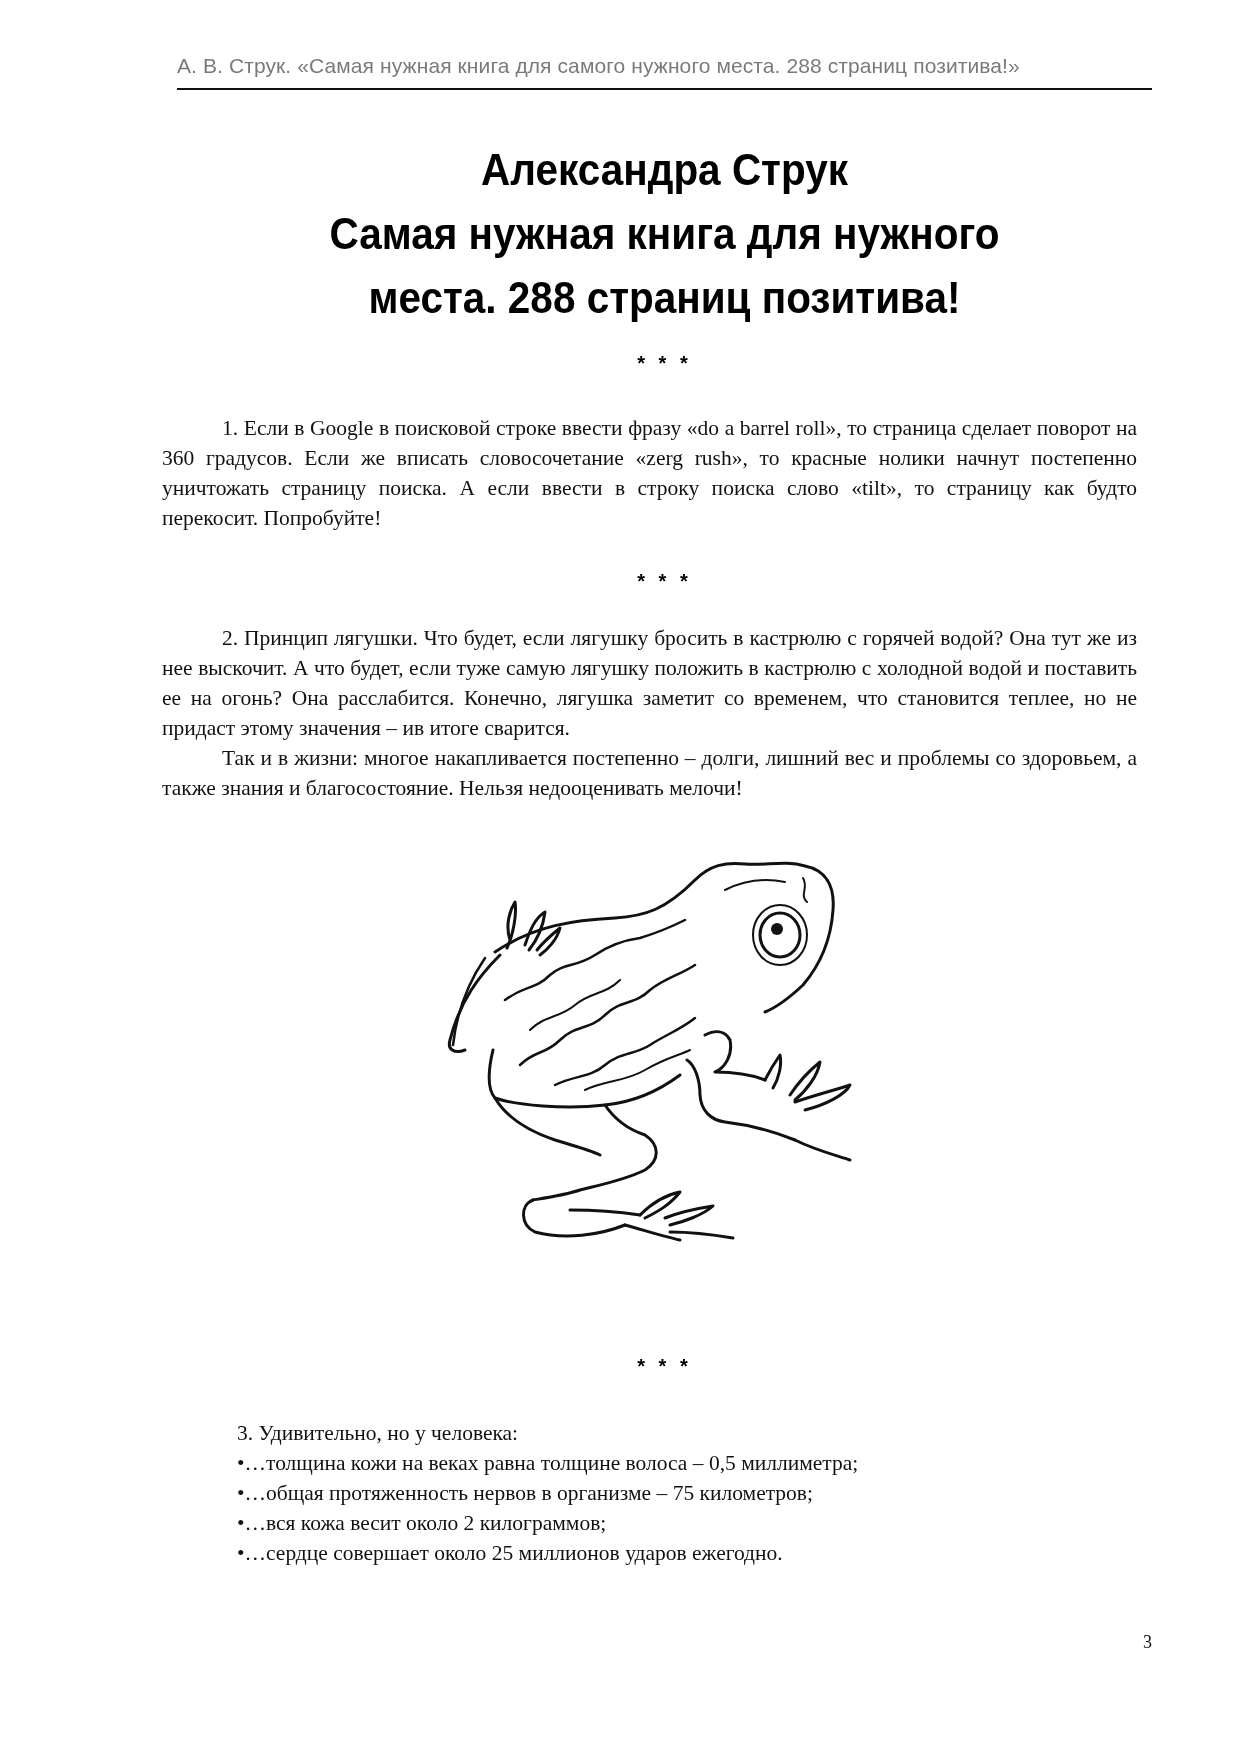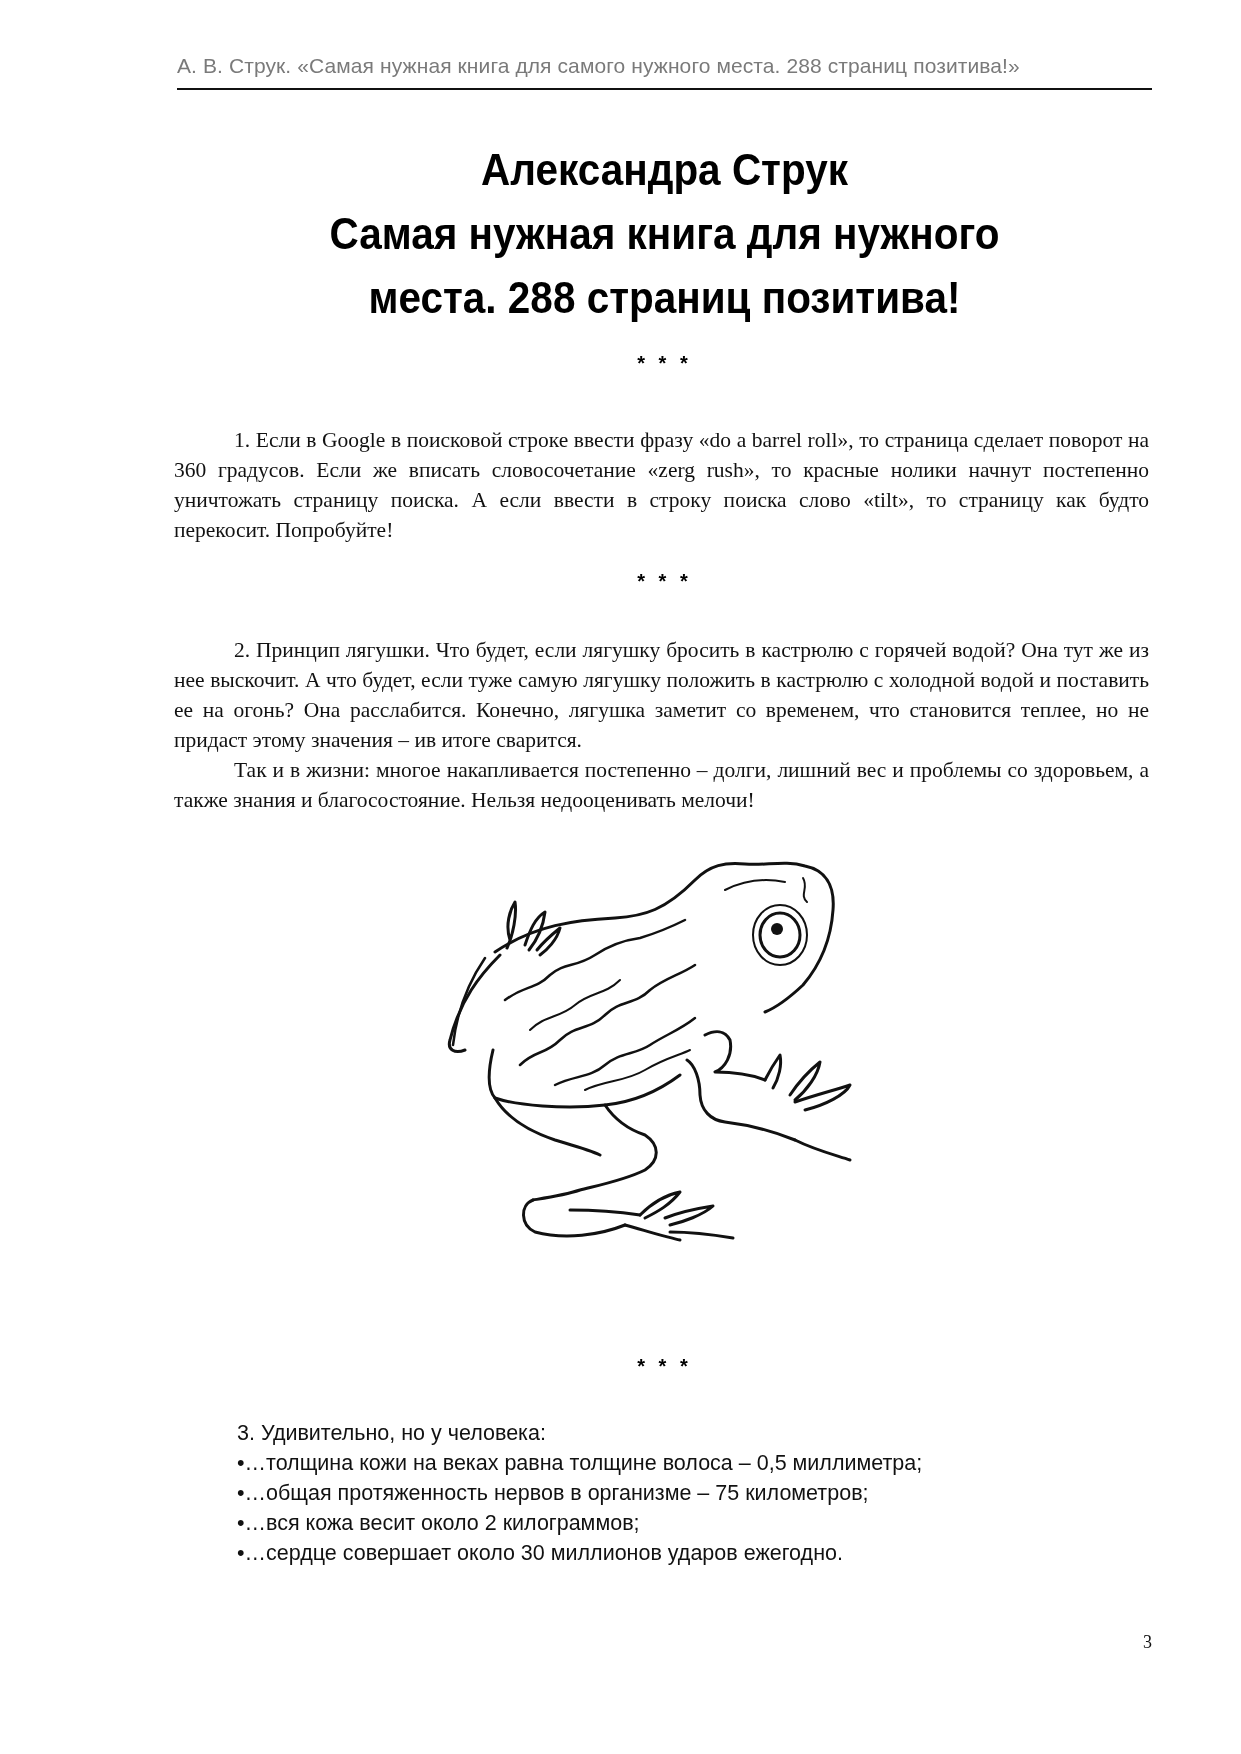--- a/index.html
+++ b/index.html
@@ -16,30 +16,29 @@
     font-family: "Liberation Sans", sans-serif; font-weight: bold; font-size: 44px;
     line-height: 64px; color: #000; transform: scaleX(0.92); transform-origin: center top;
   }
   .title div { white-space: nowrap; }
   .stars {
     position: absolute; left: 177px; width: 975px; text-align: center;
     font-family: "Liberation Sans", sans-serif; font-weight: bold; font-size: 20px; color: #000;
     letter-spacing: 4px;
   }
   .body-text {
-    position: absolute; left: 174px; width: 975px;
+    position: absolute; left: 162px; width: 975px;
     font-family: "Liberation Serif", serif; font-size: 21.5px; line-height: 30px; color: #111;
     text-align: justify;
-    margin-top: 12px;
   }
   .body-text p { margin: 0; text-indent: 60px; }
   .frog { position: absolute; left: 425px; top: 840px; width: 462px; height: 402px; }
   .list {
     position: absolute; left: 237px; top: 1418px; width: 915px;
-    font-family: Liberation Sans, sans-serif; font-size: 21.5px; line-height: 30px; color: #111;
+    font-family: Liberation Serif, serif; font-size: 21.5px; line-height: 30px; color: #111;
   }
   .list div { white-space: nowrap; }
   .page-number {
     position: absolute; left: 1130px; top: 1632px; width: 22px; text-align: right;
     font-family: "Liberation Serif", serif; font-size: 18px; color: #111;
   }
 </style>
 </head>
 <body>
 
@@ -109,17 +108,17 @@
     <path stroke-width="3" d="M245 392 C265 392 290 395 308 398"></path>
   </svg>
 
   <div class="stars" style="top:1355px;">* * *</div>
 
   <div class="list">
     <div>3. Удивительно, но у человека:</div>
     <div>•…толщина кожи на веках равна толщине волоса – 0,5 миллиметра;</div>
     <div>•…общая протяженность нервов в организме – 75 километров;</div>
     <div>•…вся кожа весит около 2 килограммов;</div>
-    <div>•…сердце совершает около 30 миллионов ударов ежегодно.</div>
+    <div>•…сердце совершает около 25 миллионов ударов ежегодно.</div>
   </div>
 
   <div class="page-number">3</div>
 </div>
 
 </body></html>

